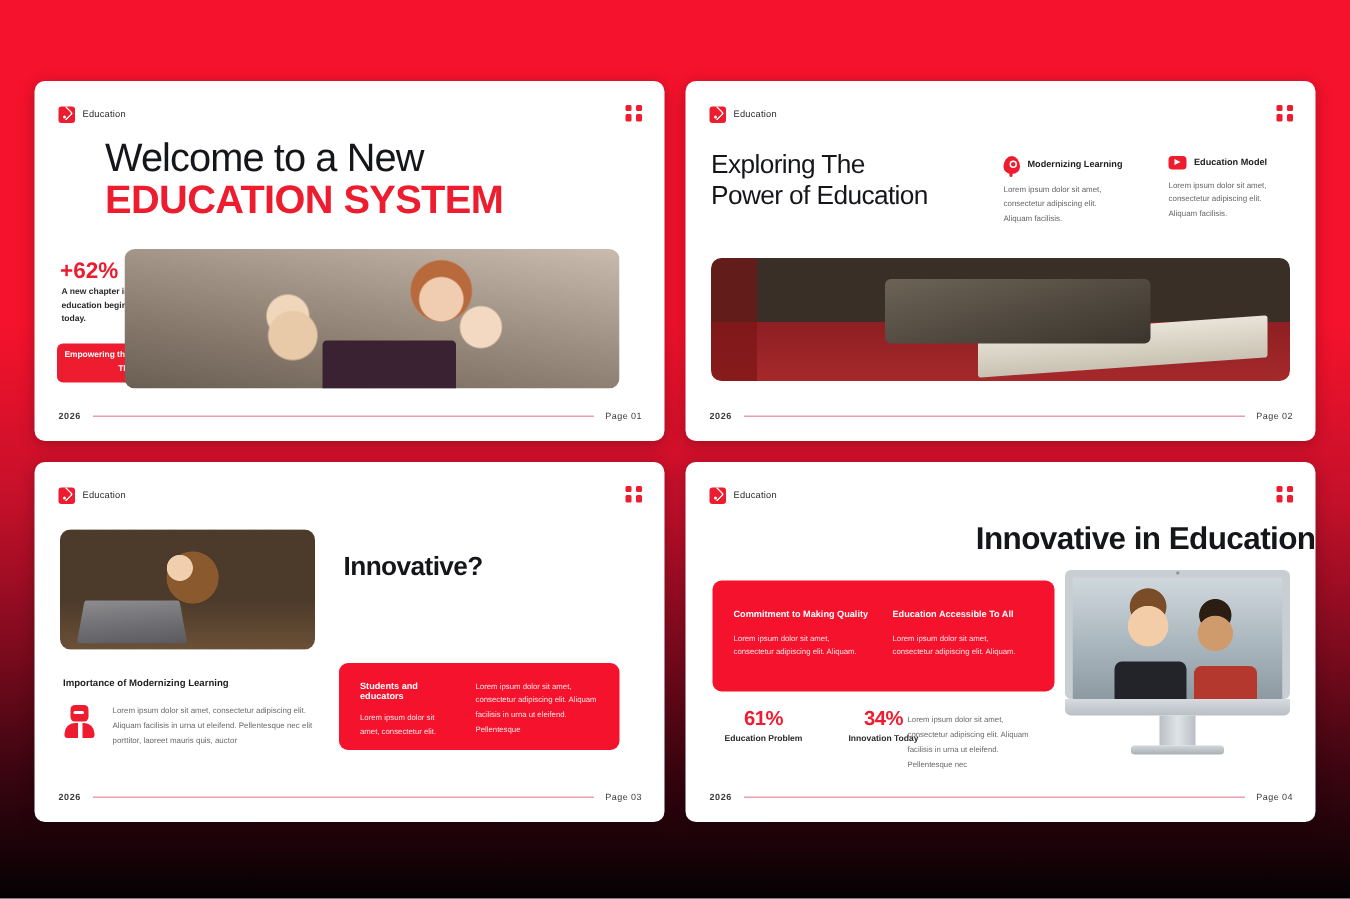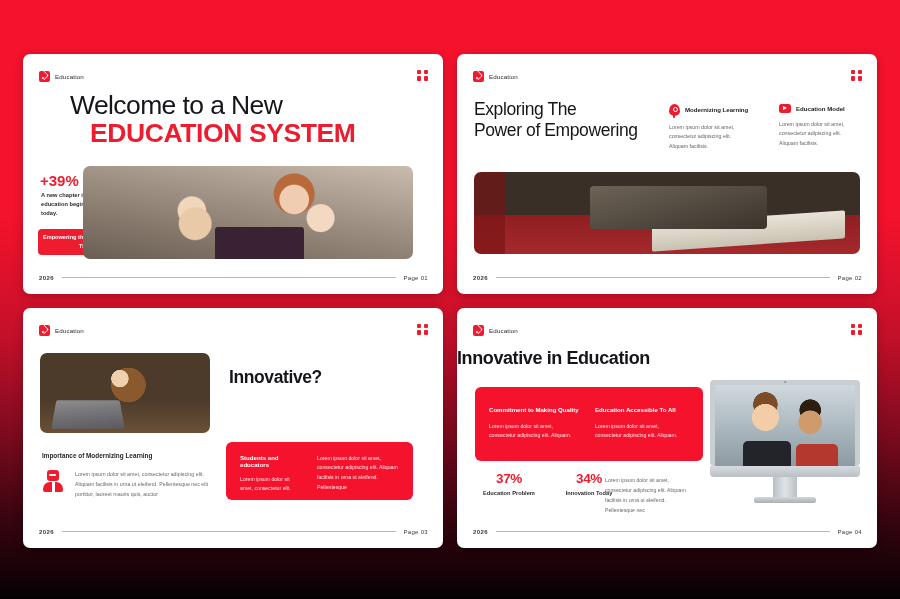--- a/index.html
+++ b/index.html
@@ -110,21 +110,21 @@
   }
   .ph-kids:before{
     content:""; position:absolute; left:58%; bottom:0; width:30%; height:26%;
     background:#b5382f; border-radius:5px 5px 0 0;
   }
 
   
   .s1-h1 { position:absolute; left:47px; top:38px; font-size:26.5px; line-height:1.04;
            font-weight:400; color:#15161a; letter-spacing:-.6px; }
   .s1-h2 { position:absolute; left:47px; top:66px; font-size:26.5px; line-height:1.04;
-           font-weight:700; color:#ED1C2E; letter-spacing:-.4px;margin-left:20px; }
+           font-weight:700; color:#ED1C2E; letter-spacing:-.4px; }
   .s1-pct { position:absolute; left:17px; top:118px; font-size:15px; font-weight:700; color:#ED1C2E; }
   .s1-sub { position:absolute; left:18px; top:137px; font-size:5.7px; line-height:1.65;
             color:#2b2b2b; font-weight:600; width:60px; }
   .s1-badge { position:absolute; left:15px; top:175px; width:105px; height:26px;
               background:#ED1C2E; border-radius:4px; display:flex; align-items:center;
               justify-content:center; text-align:center; }
   .s1-badge span { font-size:5.6px; line-height:1.6; color:#fff; font-weight:600; }
   .s1-photo { position:absolute; left:60px; top:112px; width:330px; height:93px; border-radius:7px; }
 
   
@@ -167,21 +167,21 @@
              line-height:1.95; color:#6a6a6a; }
   .s3-card { position:absolute; left:203px; top:134px; width:187px; height:58px;
              background:#F5122C; border-radius:6px; padding:12px 14px;
              display:flex; gap:14px; }
   .s3-card .c1 { width:72px; }
   .s3-card .c1 h4 { font-size:6.1px; font-weight:600; color:#fff; margin-bottom:7px; }
   .s3-card .c1 p  { font-size:5.2px; line-height:1.85; color:#ffe3e6; }
   .s3-card .c2 p  { font-size:5.2px; line-height:1.9; color:#ffe3e6; width:82px; }
 
   
-  .s4-h { position:absolute; left:0; right:0; top:40px; text-align:left; font-size:18px;
+  .s4-h { position:absolute; left:0; right:0; top:40px; text-align:right; font-size:21px;
           font-weight:700; color:#15161a; letter-spacing:-.4px; }
   .s4-card { position:absolute; left:18px; top:79px; width:228px; height:74px;
              background:#F5122C; border-radius:6px; padding:19px 14px; display:flex; gap:14px; }
   .s4-card .col { width:92px; }
   .s4-card h4 { font-size:6.1px; font-weight:600; color:#fff; margin-bottom:9px; }
   .s4-card p  { font-size:5.2px; line-height:1.9; color:#ffe1e5; }
   .s4-stats { position:absolute; left:25px; top:163px; display:flex; gap:26px; align-items:flex-start; }
   .s4-stat { width:54px; text-align:center; }
   .s4-stat .num { font-size:13.5px; font-weight:700; color:#ED1C2E; letter-spacing:-.3px; }
   .s4-stat .cap { font-size:5.7px; line-height:1.6; color:#2b2b2b; font-weight:600; margin-top:3px; }
@@ -214,21 +214,21 @@
     <div class="dots">
         <i></i>
         <i></i>
         <i></i>
         <i></i>
       </div>
 
     <div class="s1-h1">Welcome to a New</div>
     <div class="s1-h2">EDUCATION SYSTEM</div>
 
-    <div class="s1-pct">+39%</div>
+    <div class="s1-pct">+62%</div>
     <div class="s1-sub">A new chapter in education begins today.</div>
     <div class="s1-badge">
       <span>Empowering the Next Generation of Thinkers</span>
     </div>
 
     <div class="photo ph-family s1-photo"></div>
 
     <div class="footer">
       <span class="yr">2026</span>
       <span class="rule"></span>
@@ -243,21 +243,21 @@
     </div>
     <div class="dots">
         <i></i>
         <i></i>
         <i></i>
         <i></i>
       </div>
 
     <div class="s2-h">
       <div>Exploring The</div>
-      <div>Power of Empowering</div>
+      <div>Power of Education</div>
     </div>
 
     <div class="s2-feats">
       <div class="s2-col">
         <div class="s2-head">
           <span class="ic-pin"></span>
           <span class="s2-ttl">Modernizing Learning</span>
         </div>
         <p class="s2-body">Lorem ipsum dolor sit amet, consectetur adipiscing elit. Aliquam facilisis.</p>
       </div>
@@ -343,21 +343,21 @@
         <p>Lorem ipsum dolor sit amet, consectetur adipiscing elit. Aliquam.</p>
       </div>
       <div class="col">
         <h4>Education Accessible To All</h4>
         <p>Lorem ipsum dolor sit amet, consectetur adipiscing elit. Aliquam.</p>
       </div>
     </div>
 
     <div class="s4-stats">
       <div class="s4-stat">
-        <div class="num">37%</div>
+        <div class="num">61%</div>
         <div class="cap">Education Problem</div>
       </div>
       <div class="s4-stat">
         <div class="num">34%</div>
         <div class="cap">Innovation Today</div>
       </div>
     </div>
     <p class="s4-note">Lorem ipsum dolor sit amet, consectetur adipiscing elit. Aliquam facilisis in urna ut eleifend. Pellentesque nec</p>
 
     <div class="monitor">

